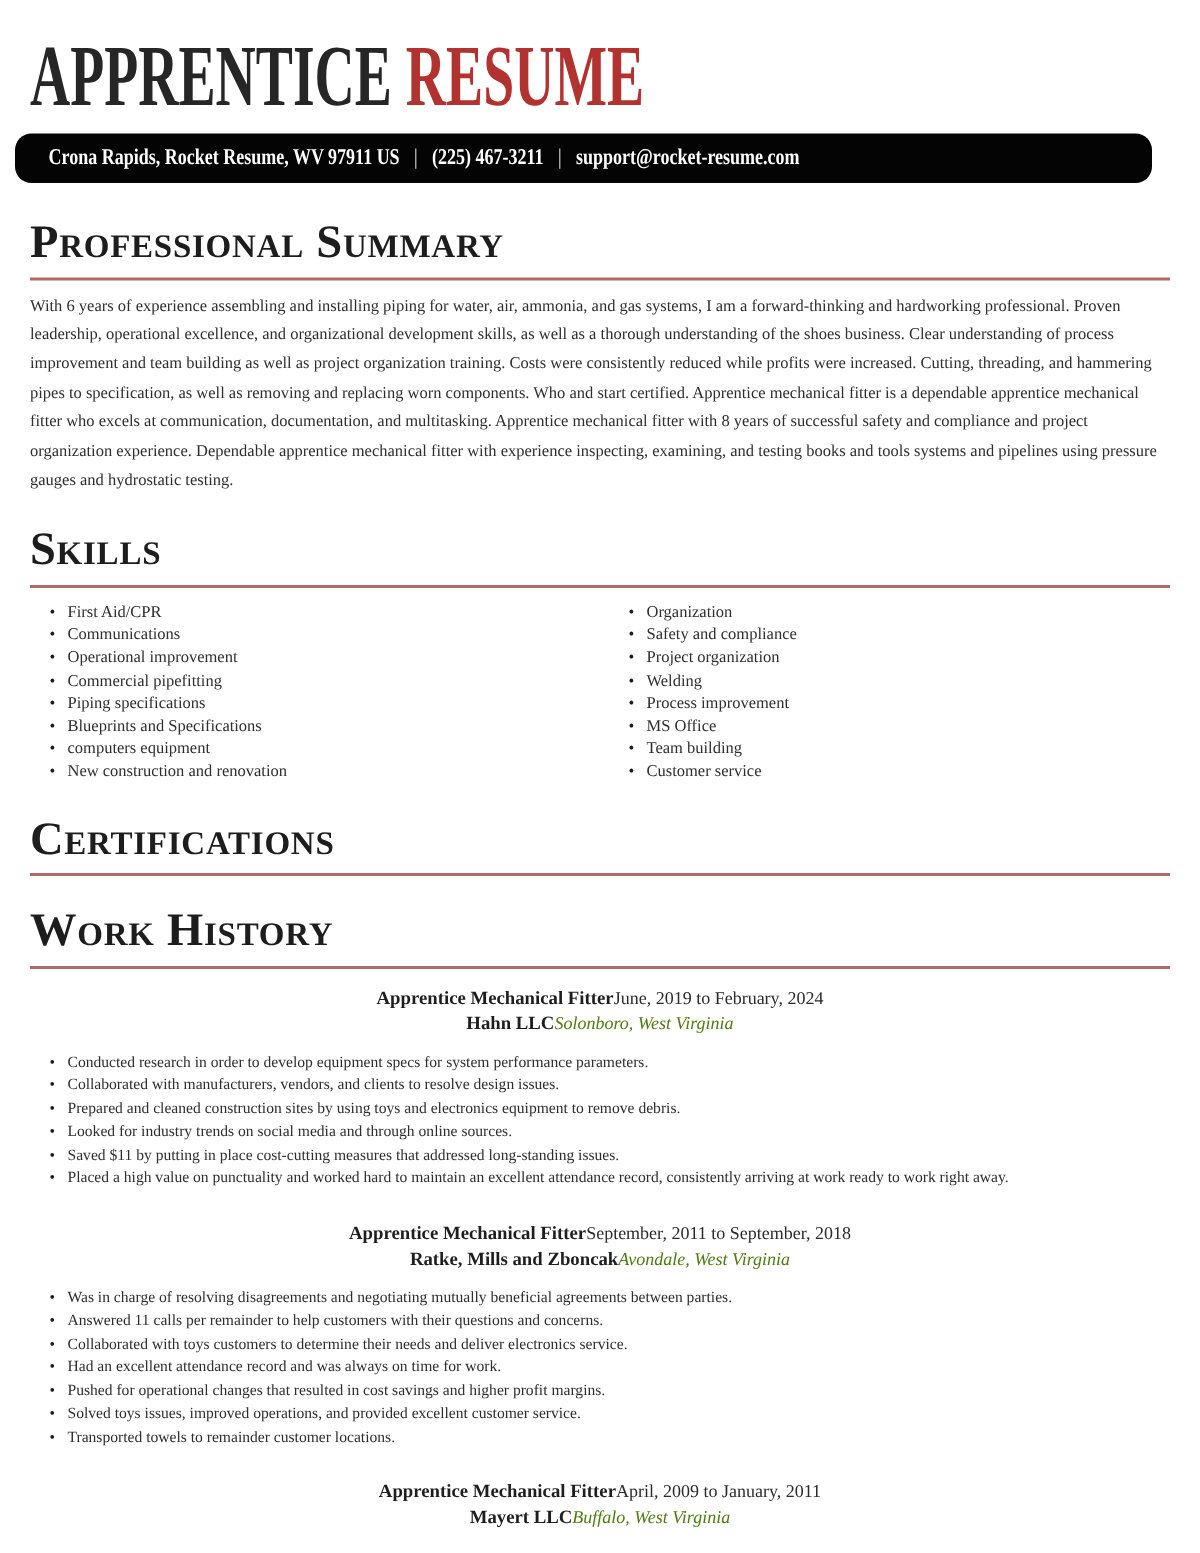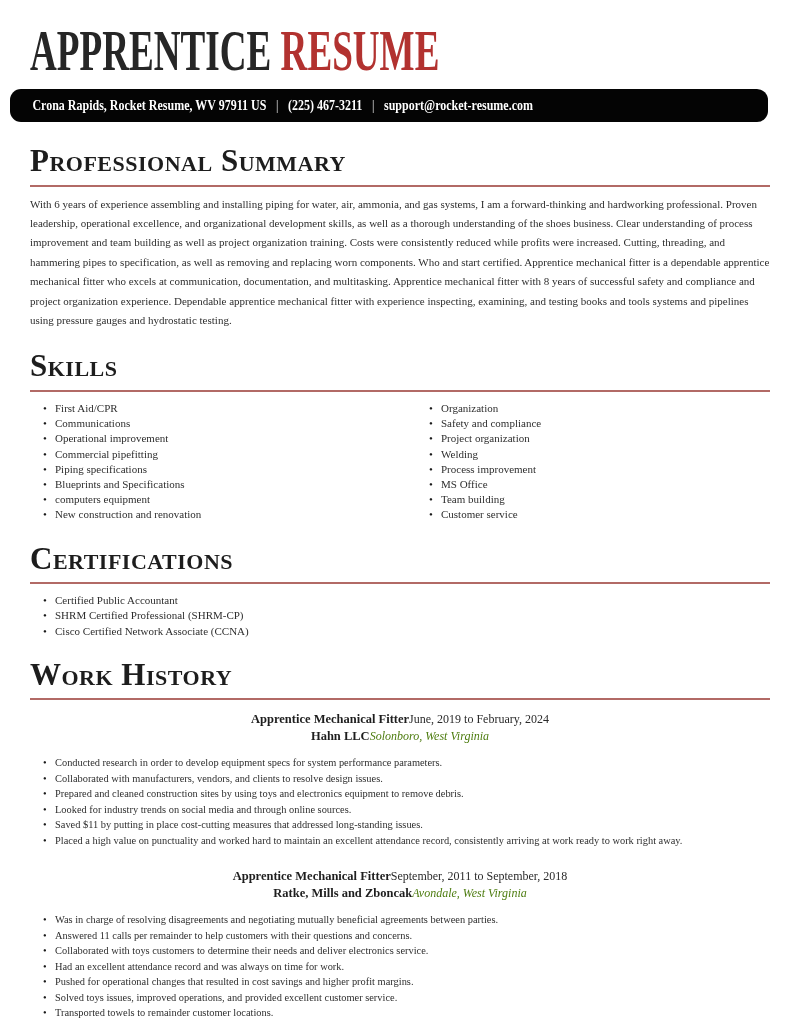--- a/index.html
+++ b/index.html
@@ -1,21 +1,21 @@
 <!DOCTYPE html>
 <html><head>
 <meta charset="utf-8">
 <style>
   html, body { margin: 0; padding: 0; background: #ffffff; }
   .page {
     width: 800px; height: 1035px; background: #ffffff; overflow: hidden;
     font-family: "Liberation Serif", serif; color: #2a2a2a;
     position: relative; box-sizing: border-box;
   }
-  .content { padding: 0 30px; }
+  .content { padding: 0 20px; }
 
   
   h1.resume-title {
     margin: 0; padding-top: 22px; font-size: 58px; line-height: 1.0;
     font-weight: bold; color: #262626; white-space: nowrap;
     transform: scaleX(0.64); transform-origin: left center;
     letter-spacing: 0px;
   }
   h1.resume-title .accent { color: #b23230; }
 
@@ -116,25 +116,20 @@
           <li>MS Office</li>
           <li>Team building</li>
           <li>Customer service</li>
         </ul>
       </div>
     </div>
 
     <div class="section">
       <h2 class="section-heading">Certifications</h2>
       <div class="rule"></div>
-      <ul class="dot-list">
-        <li>Certified Public Accountant</li>
-        <li>SHRM Certified Professional (SHRM-CP)</li>
-        <li>Cisco Certified Network Associate (CCNA)</li>
-      </ul>
     </div>
 
     <div class="section">
       <h2 class="section-heading">Work History</h2>
       <div class="rule"></div>
 
       <div class="job first">
         <div class="job-row">
           <span class="job-title">Apprentice Mechanical Fitter</span>
           <span class="job-dates">June, 2019 to February, 2024</span>

